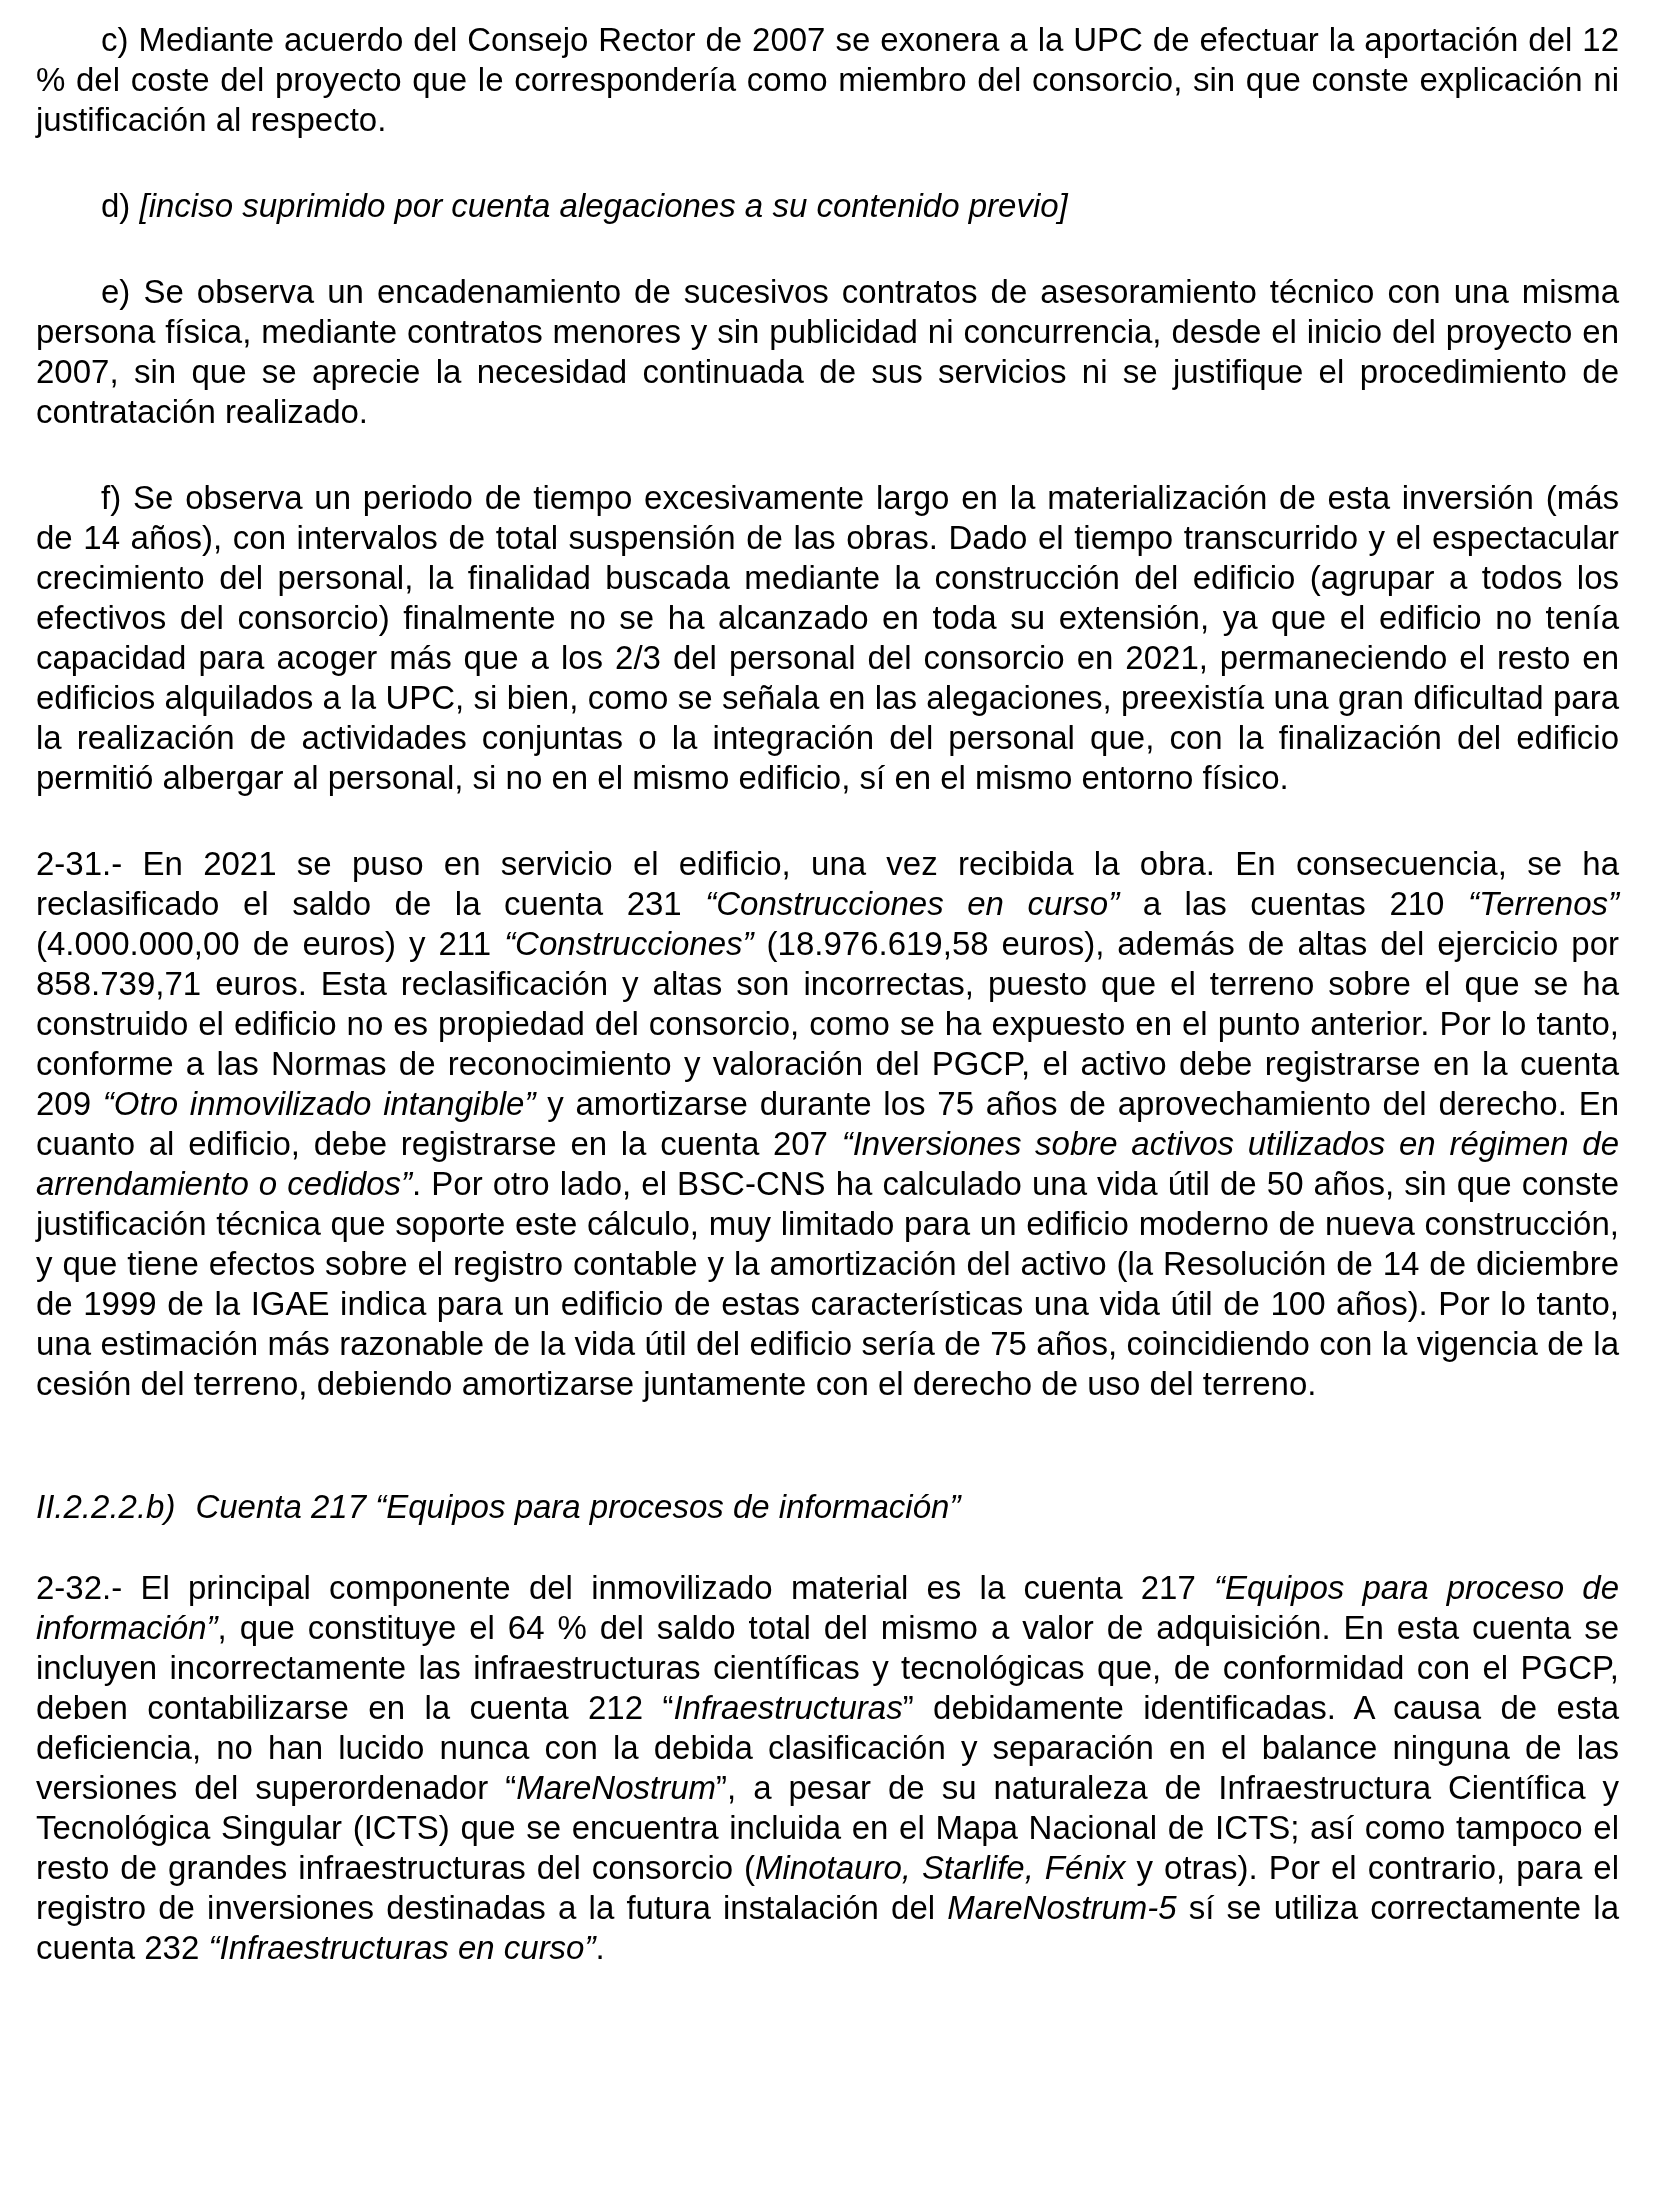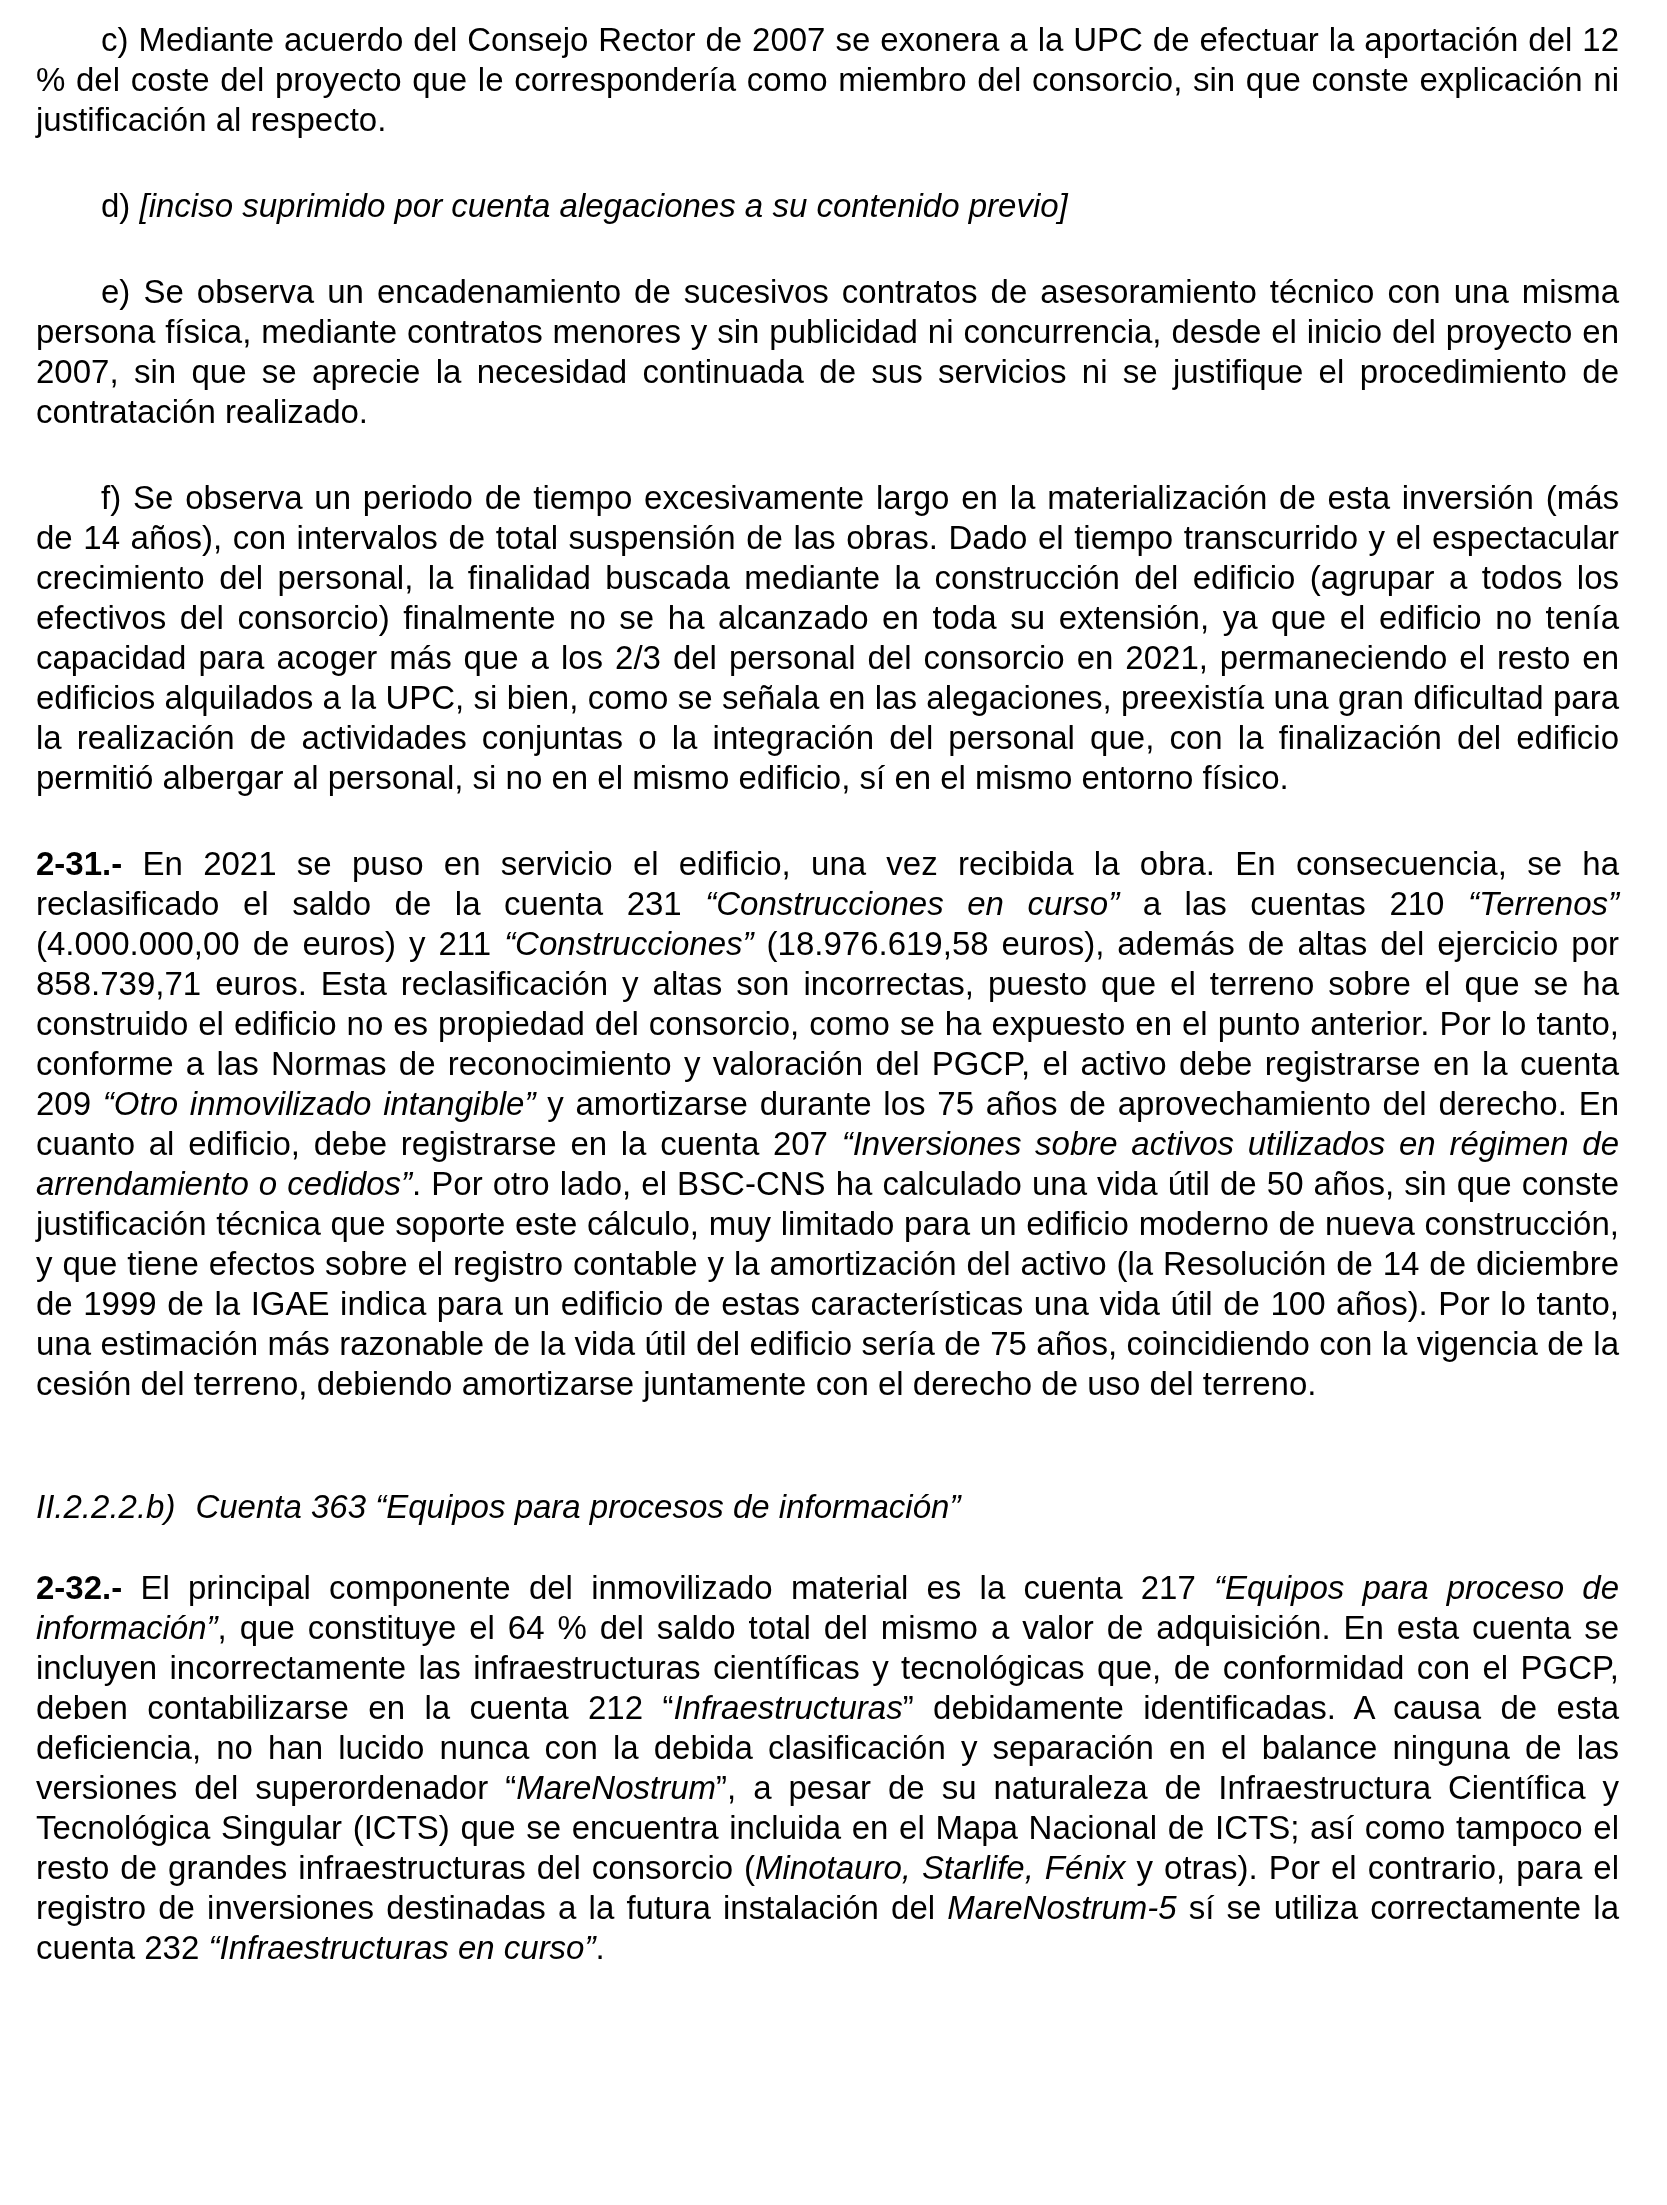--- a/index.html
+++ b/index.html
@@ -13,36 +13,36 @@
     color: #000000;
     padding: 20px 48px 0 36px;
     font-family: "Liberation Sans", "DejaVu Sans", sans-serif;
     font-size: 33px;
     line-height: 40px;
   }
   p.body { margin: 0 0 46px 0; text-align: justify; }
   p.indent { text-indent: 65px; }
   p.heading { margin: 83px 0 41px 0; font-style: italic; font-weight: normal; text-align: left; }
   .heading .title { margin-left: 20px; }
-  .b { font-weight: bold; }
+  .b { font-weight: normal; }
   .i { font-style: italic; }
 </style>
 </head>
 <body>
 
 <div class="page" style="background: rgb(255, 255, 255); color: rgb(0, 0, 0);">
 
   <p class="body indent"><span>c) Mediante acuerdo del Consejo Rector de 2007 se exonera a la UPC de efectuar la aportación del 12 % del coste del proyecto que le correspondería como miembro del consorcio, sin que conste explicación ni justificación al respecto.</span></p>
 
   <p class="body indent"><span>d) </span><span class="i">[inciso suprimido por cuenta alegaciones a su contenido previo]</span></p>
 
   <p class="body indent"><span>e) Se observa un encadenamiento de sucesivos contratos de asesoramiento técnico con una misma persona física, mediante contratos menores y sin publicidad ni concurrencia, desde el inicio del proyecto en 2007, sin que se aprecie la necesidad continuada de sus servicios ni se justifique el procedimiento de contratación realizado.</span></p>
 
   <p class="body indent"><span>f) Se observa un periodo de tiempo excesivamente largo en la materialización de esta inversión (más de 14 años), con intervalos de total suspensión de las obras. Dado el tiempo transcurrido y el espectacular crecimiento del personal, la finalidad buscada mediante la construcción del edificio (agrupar a todos los efectivos del consorcio) finalmente no se ha alcanzado en toda su extensión, ya que el edificio no tenía capacidad para acoger más que a los 2/3 del personal del consorcio en 2021, permaneciendo el resto en edificios alquilados a la UPC, si bien, como se señala en las alegaciones, preexistía una gran dificultad para la realización de actividades conjuntas o la integración del personal que, con la finalización del edificio permitió albergar al personal, si no en el mismo edificio, sí en el mismo entorno físico.</span></p>
 
   <p class="body"><span class="b">2-31.-</span><span> En 2021 se puso en servicio el edificio, una vez recibida la obra. En consecuencia, se ha reclasificado el saldo de la cuenta 231 </span><span class="i">“Construcciones en curso”</span><span> a las cuentas 210 </span><span class="i">“Terrenos”</span><span> (4.000.000,00 de euros) y 211 </span><span class="i">“Construcciones”</span><span> (18.976.619,58 euros), además de altas del ejercicio por 858.739,71 euros. Esta reclasificación y altas son incorrectas, puesto que el terreno sobre el que se ha construido el edificio no es propiedad del consorcio, como se ha expuesto en el punto anterior. Por lo tanto, conforme a las Normas de reconocimiento y valoración del PGCP, el activo debe registrarse en la cuenta 209 </span><span class="i">“Otro inmovilizado intangible”</span><span> y amortizarse durante los 75 años de aprovechamiento del derecho. En cuanto al edificio, debe registrarse en la cuenta 207 </span><span class="i">“Inversiones sobre activos utilizados en régimen de arrendamiento o cedidos”</span><span>. Por otro lado, el BSC-CNS ha calculado una vida útil de 50 años, sin que conste justificación técnica que soporte este cálculo, muy limitado para un edificio moderno de nueva construcción, y que tiene efectos sobre el registro contable y la amortización del activo (la Resolución de 14 de diciembre de 1999 de la IGAE indica para un edificio de estas características una vida útil de 100 años). Por lo tanto, una estimación más razonable de la vida útil del edificio sería de 75 años, coincidiendo con la vigencia de la cesión del terreno, debiendo amortizarse juntamente con el derecho de uso del terreno.</span></p>
 
-  <p class="heading"><span>II.2.2.2.b)</span><span class="title">Cuenta 363 “Equipos para procesos de información”</span></p>
+  <p class="heading"><span>II.2.2.2.b)</span><span class="title">Cuenta 217 “Equipos para procesos de información”</span></p>
 
   <p class="body"><span class="b">2-32.-</span><span> El principal componente del inmovilizado material es la cuenta 217 </span><span class="i">“Equipos para proceso de información”</span><span>, que constituye el 64 % del saldo total del mismo a valor de adquisición. En esta cuenta se incluyen incorrectamente las infraestructuras científicas y tecnológicas que, de conformidad con el PGCP, deben contabilizarse en la cuenta 212 “</span><span class="i">Infraestructuras</span><span>” debidamente identificadas. A causa de esta deficiencia, no han lucido nunca con la debida clasificación y separación en el balance ninguna de las versiones del superordenador “</span><span class="i">MareNostrum</span><span>”, a pesar de su naturaleza de Infraestructura Científica y Tecnológica Singular (ICTS) que se encuentra incluida en el Mapa Nacional de ICTS; así como tampoco el resto de grandes infraestructuras del consorcio (</span><span class="i">Minotauro, Starlife, Fénix</span><span> y otras). Por el contrario, para el registro de inversiones destinadas a la futura instalación del </span><span class="i">MareNostrum-5</span><span> sí se utiliza correctamente la cuenta 232 </span><span class="i">“Infraestructuras en curso”</span><span>.</span></p>
 
 </div>
 
 
 </body></html>

